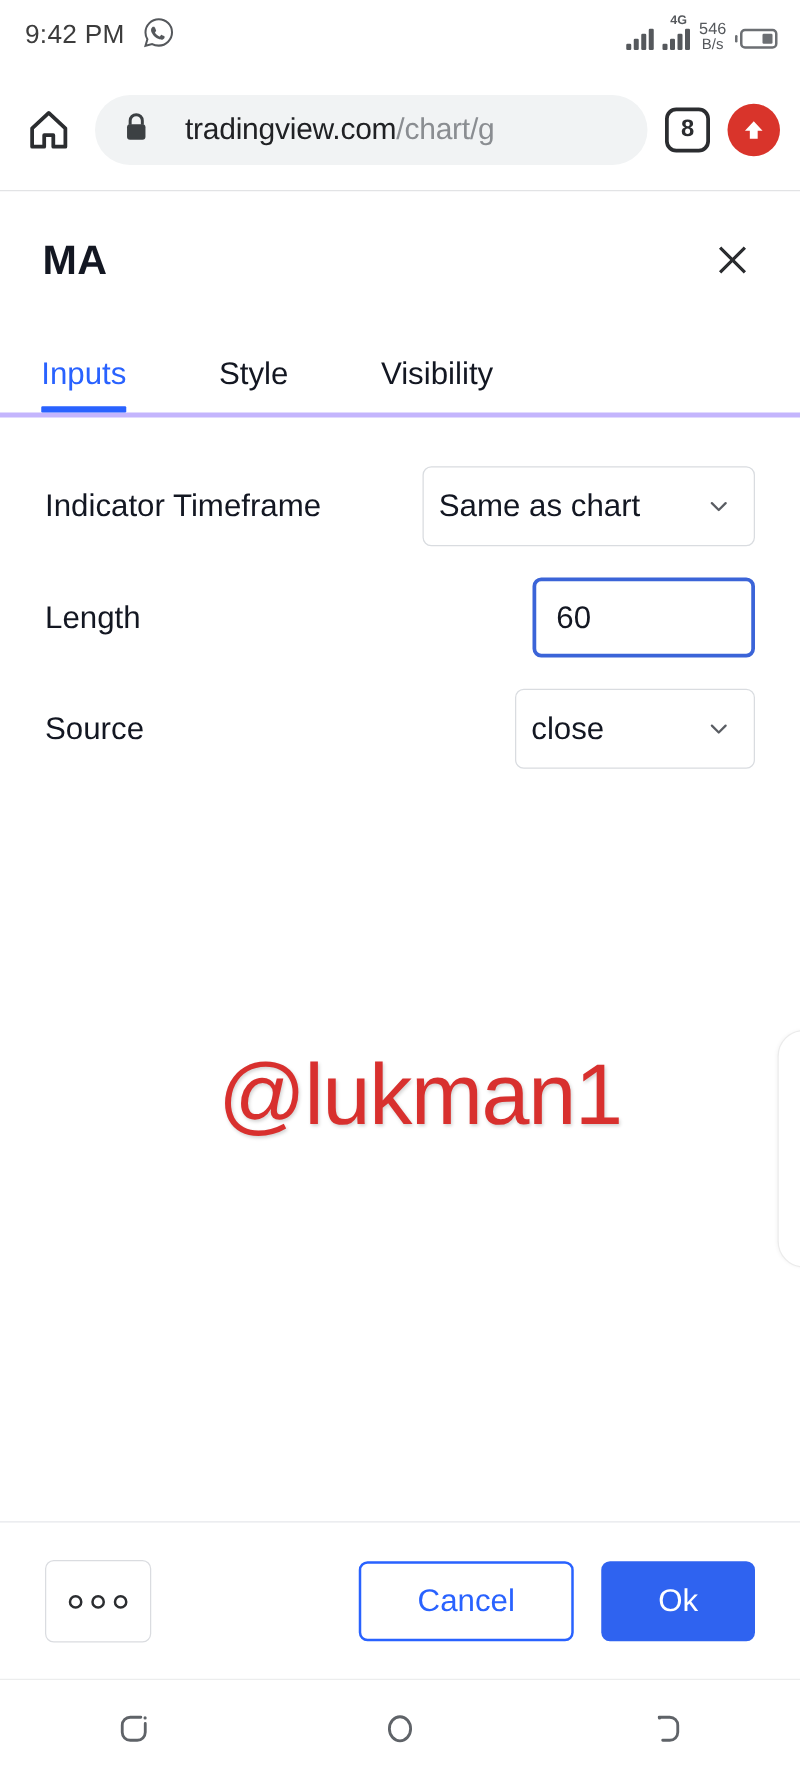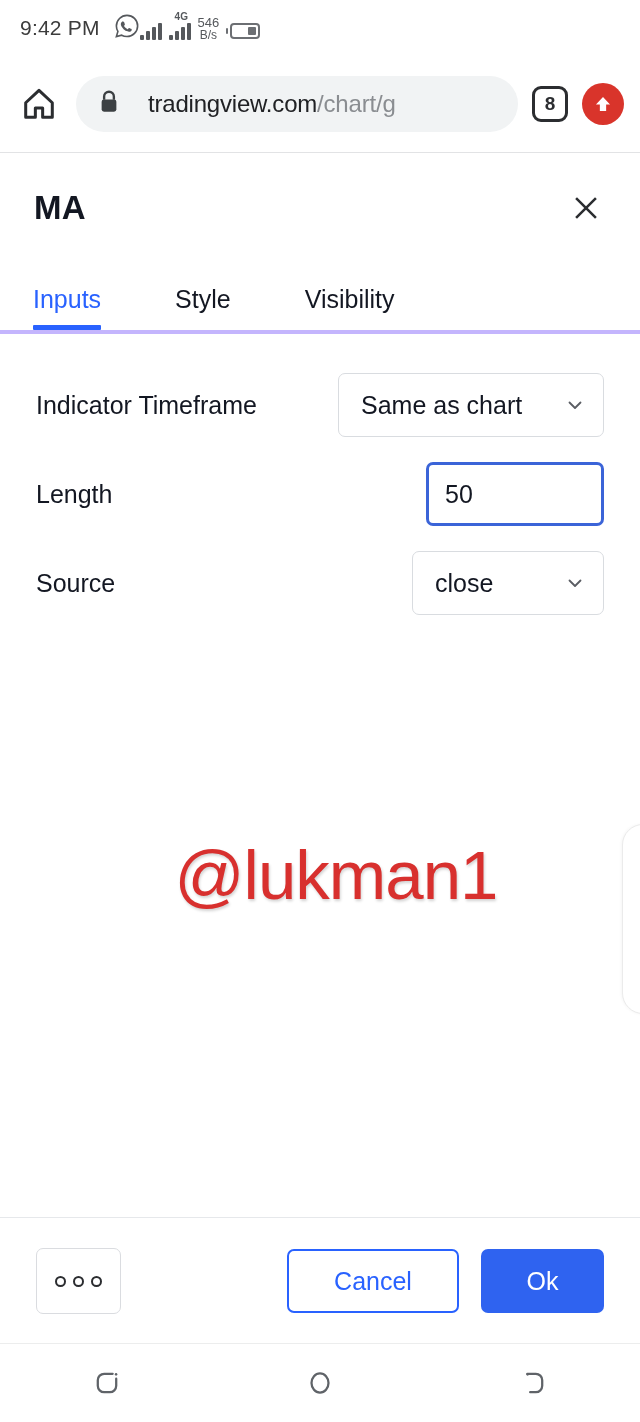--- a/index.html
+++ b/index.html
@@ -14,20 +14,21 @@
     color: #1f2024;
     overflow: hidden;
     position: relative;
   }
 
   
   .status-bar {
     height: 56px;
     display: flex;
     align-items: center;
+    justify-content: space-between;
     padding: 0 18px 0 20px;
     box-sizing: border-box;
     background: #ffffff;
   }
   .status-left {
     display: flex;
     align-items: center;
     gap: 14px;
   }
   .status-clock {
@@ -242,21 +243,21 @@
     color: #131722;
   }
   .control {
     box-sizing: border-box;
     border: 1px solid #d9dce0;
     border-radius: 7px;
     background: #ffffff;
     height: 64px;
     display: flex;
     align-items: center;
-    padding: 0 16px 0 22px;
+    padding: 0 16px 0 12px;
     font-size: 25px;
     color: #131722;
     text-align: center;
   }
   .control.select {
     justify-content: space-between;
     gap: 14px;
   }
   .control.input-box {
     width: 178px;
@@ -471,21 +472,21 @@
           <svg width="24" height="24" viewBox="0 0 24 24">
             <path d="M6.5 9.5 12 15l5.5-5.5" fill="none" stroke="#5a5d63" stroke-width="1.8" stroke-linecap="round" stroke-linejoin="round"></path>
           </svg>
         </span>
       </div>
     </div>
 
     <div class="field-row">
       <span class="field-label">Length</span>
       <div class="control input-box focused">
-        <span>50</span>
+        <span>60</span>
       </div>
     </div>
 
     <div class="field-row">
       <span class="field-label">Source</span>
       <div class="control select src-select">
         <span>close</span>
         <span class="chevron">
           <svg width="24" height="24" viewBox="0 0 24 24">
             <path d="M6.5 9.5 12 15l5.5-5.5" fill="none" stroke="#5a5d63" stroke-width="1.8" stroke-linecap="round" stroke-linejoin="round"></path>

